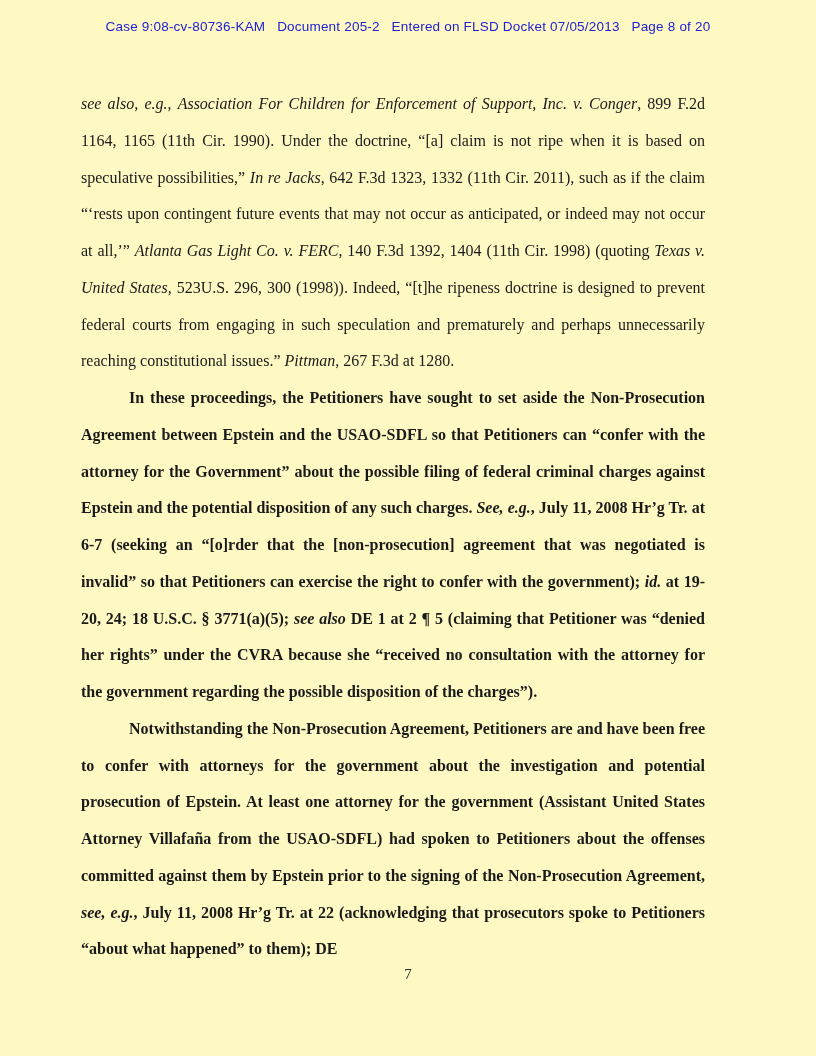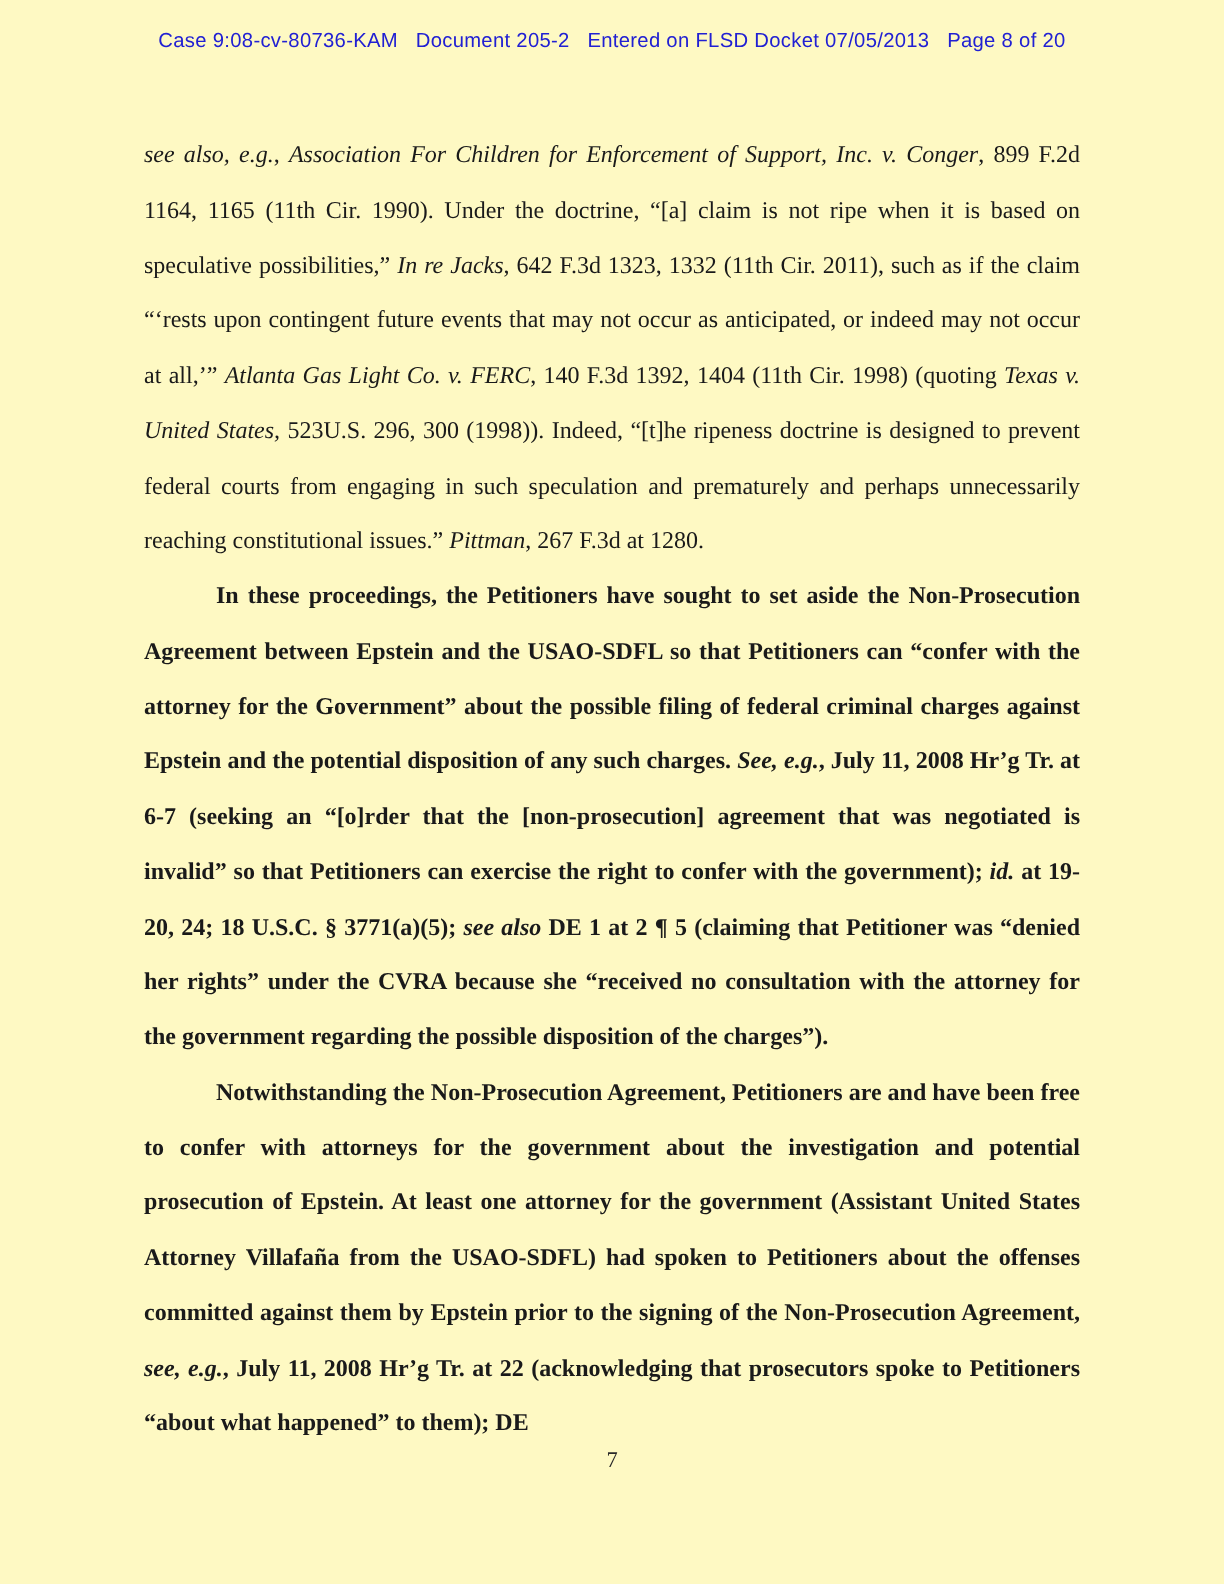--- a/index.html
+++ b/index.html
@@ -22,21 +22,21 @@
     text-align: center;
     font-family: "Liberation Sans", sans-serif;
     font-size: 13.5px;
     letter-spacing: 0.2px;
     white-space: pre;
     color: #2120D3;
   }
   .doc-body {
     position: absolute;
     top: 86px;
-    left: 96px;
+    left: 81px;
     width: 624px;
     font-family: "Liberation Serif", serif;
     font-size: 16px;
     color: #1a1a1a;
   }
   .para {
     margin: 0;
     line-height: 36.75px;
     text-align: justify;
   }

